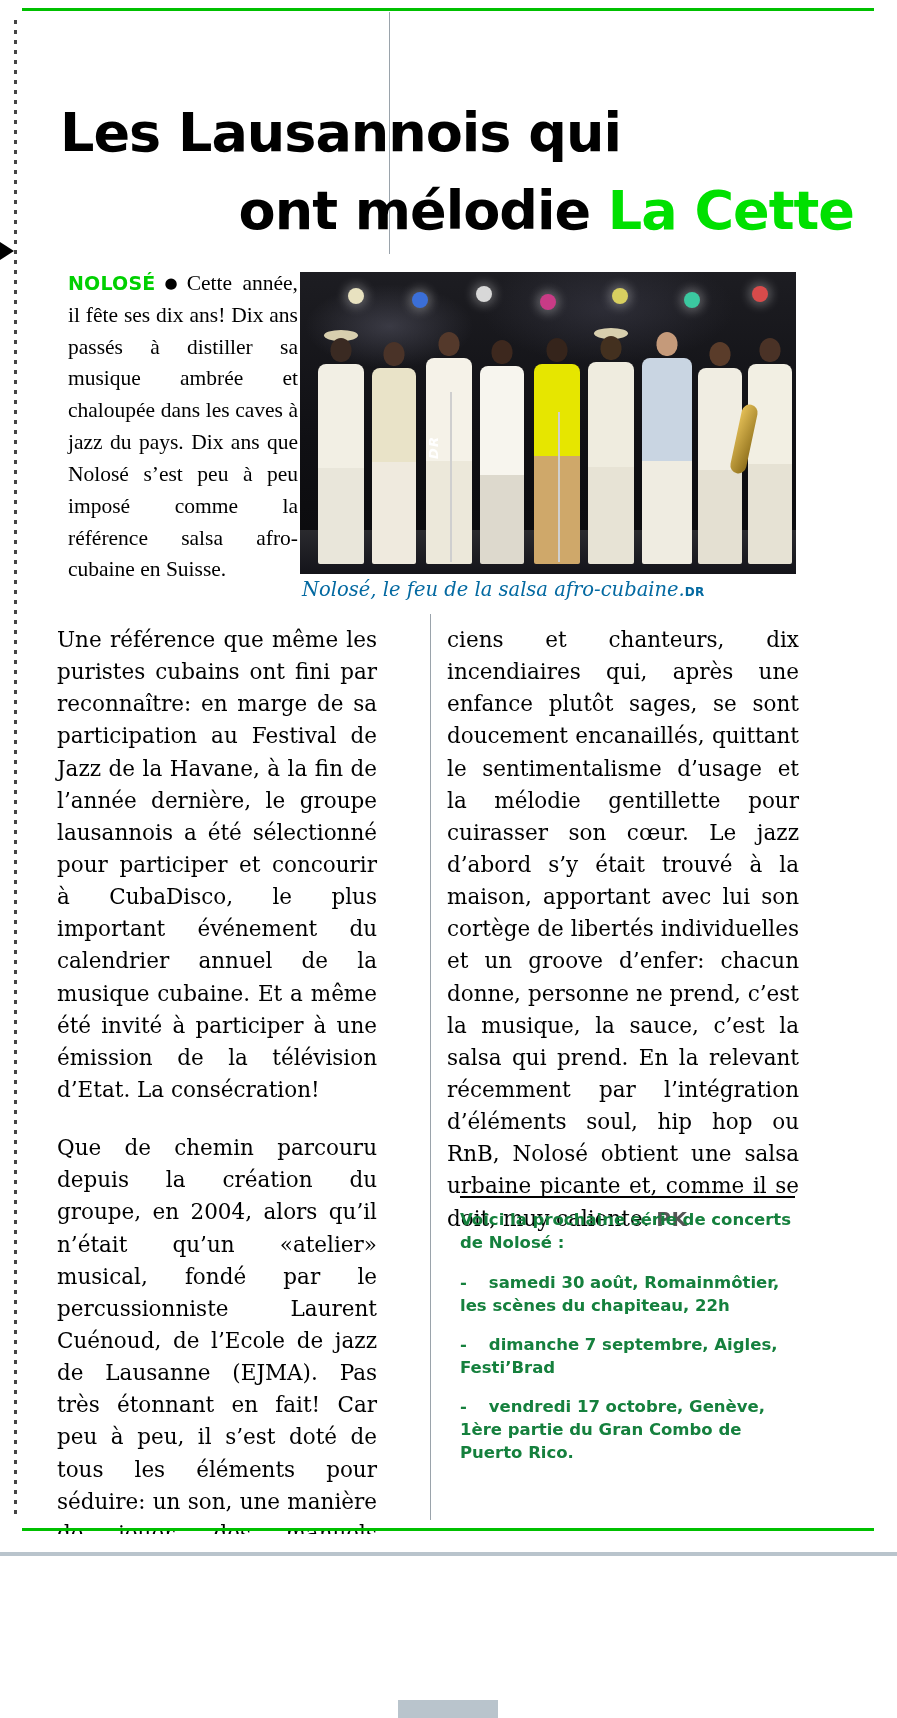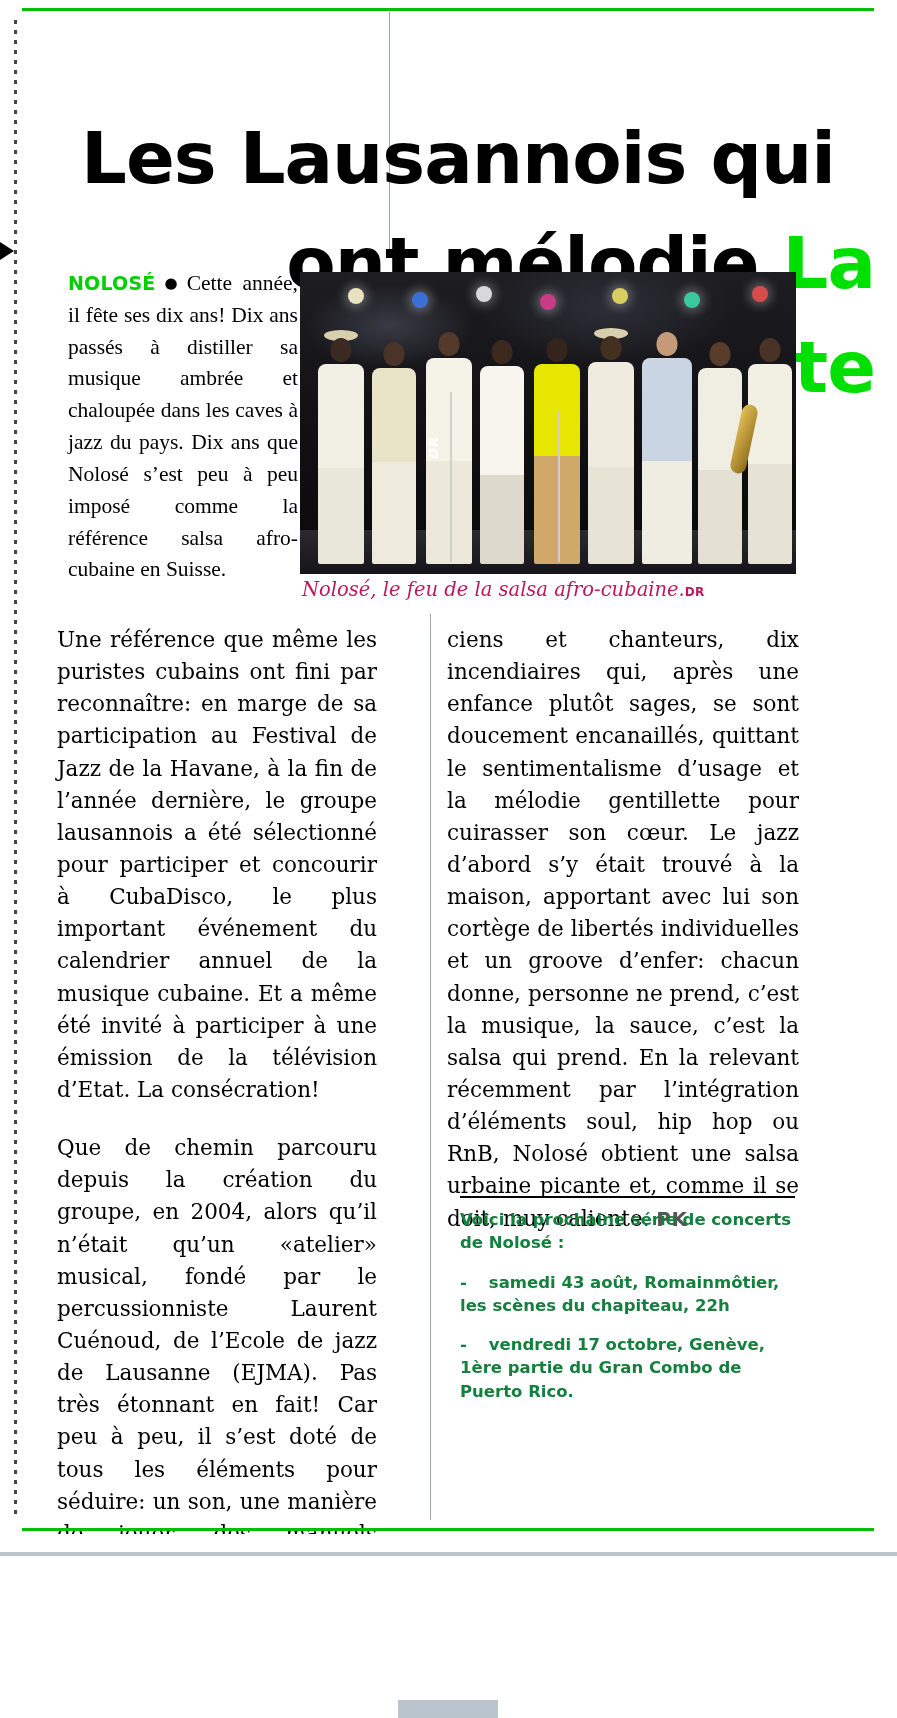--- a/index.html
+++ b/index.html
@@ -88,25 +88,24 @@
   .vrule-2 { left: 430px; top: 614px; height: 906px; }
 
   
   .headline {
     position: absolute;
     left: 60px;
     top: 58px;
     width: 800px;
     font-family: "DejaVu Sans", sans-serif;
     font-weight: bold;
-    font-size: 72px;
+    font-size: 54px;
     line-height: 1.45;
     letter-spacing: -1px;
     color: #000000;
-    margin-left: 21px;
   }
   .headline .line1 { display: block; text-align: left; }
   .headline .line2 { display: block; text-align: right; padding-right: 6px; }
   .headline .green { color: #00e000; }
 
   
   .lead {
     position: absolute;
     left: 68px;
     top: 268px;
@@ -214,21 +213,21 @@
     letter-spacing: 1px;
   }
   .caption {
     position: absolute;
     left: 302px;
     top: 578px;
     width: 500px;
     font-family: "DejaVu Serif", serif;
     font-style: italic;
     font-size: 19.5px;
-    color: #be185d;
+    color: #0369a1;
   }
   .caption .credit {
     font-style: normal;
     font-size: 12px;
     font-family: "DejaVu Sans", sans-serif;
     font-weight: bold;
     letter-spacing: 0.3px;
   }
 
   
@@ -372,21 +371,22 @@
     <p>Que de chemin parcouru depuis la création du groupe, en 2004, alors qu’il n’était qu’un «atelier» musical, fondé par le percussionniste Laurent Cuénoud, de l’Ecole de jazz de Lausanne (EJMA). Pas très étonnant en fait! Car peu à peu, il s’est doté de tous les éléments pour séduire: un son, une manière de jouer, des manuels d’envoûtement, des rythmes, des harmonies et des couleurs bien à lui. Nolosé s’est doté de tout ce qu’il faut là où il faut: une section rythmique, des voix et des souffles. Dix musi-</p>
   </div>
 
   <div class="col col-right">
     <p><span>ciens et chanteurs, dix incendiaires qui, après une enfance plutôt sages, se sont doucement encanaillés, quittant le sentimentalisme d’usage et la mélodie gentillette pour cuirasser son cœur. Le jazz d’abord s’y était trouvé à la maison, apportant avec lui son cortège de libertés individuelles et un groove d’enfer: chacun donne, personne ne prend, c’est la musique, la sauce, c’est la salsa qui prend. En la relevant récemment par l’intégration d’éléments soul, hip hop ou RnB, Nolosé obtient une salsa urbaine picante et, comme il se doit, muy caliente.</span> <span class="initials">PK</span></p>
   </div>
 
   <div class="concert-box">
     <div class="cb-rule"></div>
     <div class="intro">Voici la prochaine série de concerts de Nolosé :</div>
-    <div class="item"><span class="dash">-</span><span>samedi 43 août, Romainmôtier, les scènes du chapiteau, 22h</span></div>
+    <div class="item"><span class="dash">-</span><span>samedi 30 août, Romainmôtier, les scènes du chapiteau, 22h</span></div>
+    <div class="item"><span class="dash">-</span><span>dimanche 7 septembre, Aigles, Festi’Brad</span></div>
     <div class="item"><span class="dash">-</span><span>vendredi 17 octobre, Genève, 1ère partie du Gran Combo de Puerto Rico.</span></div>
   </div>
 
   <div class="bottom-rule"></div>
   <div class="bottom-band"></div>
   <div class="bottom-band-line"></div>
   <div class="bottom-tab"></div>
 
 </div>
 

